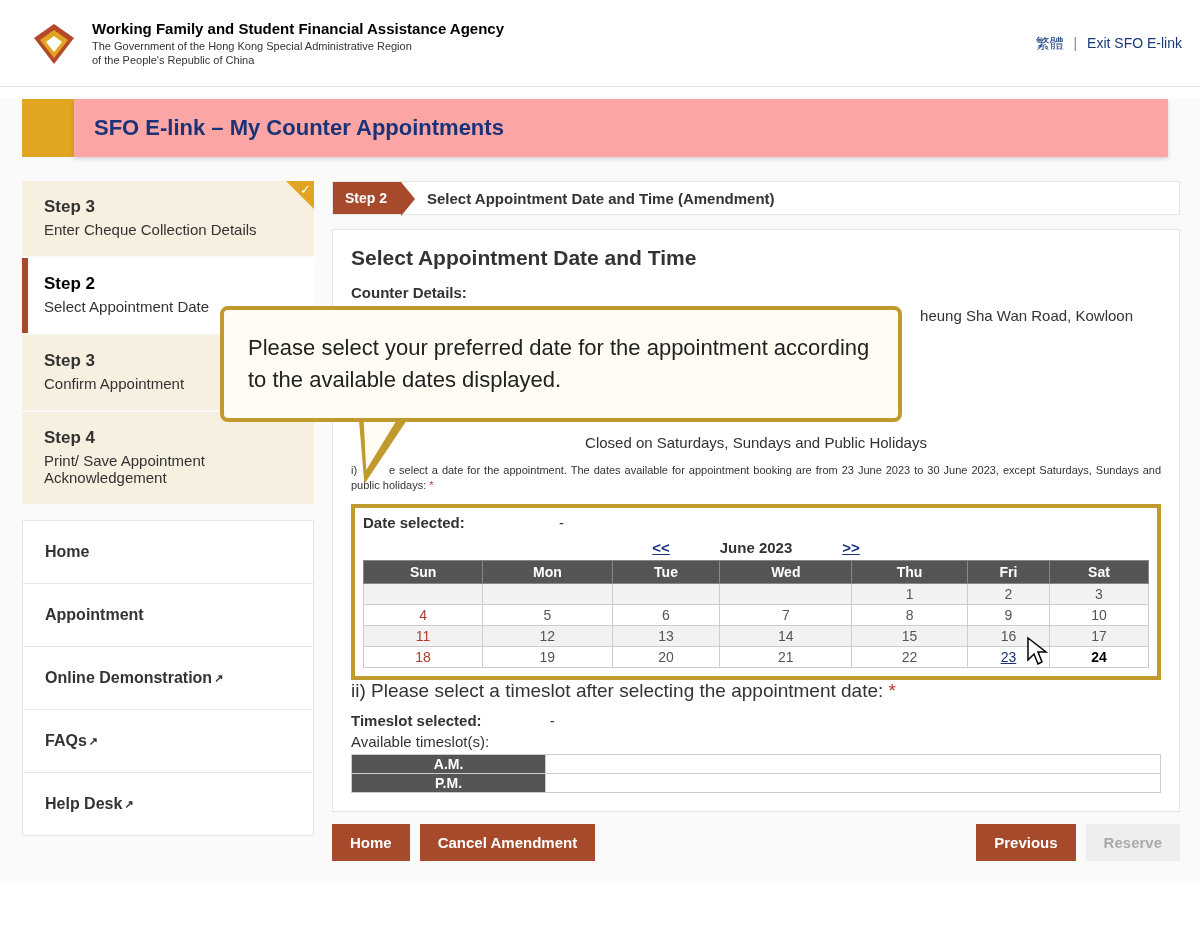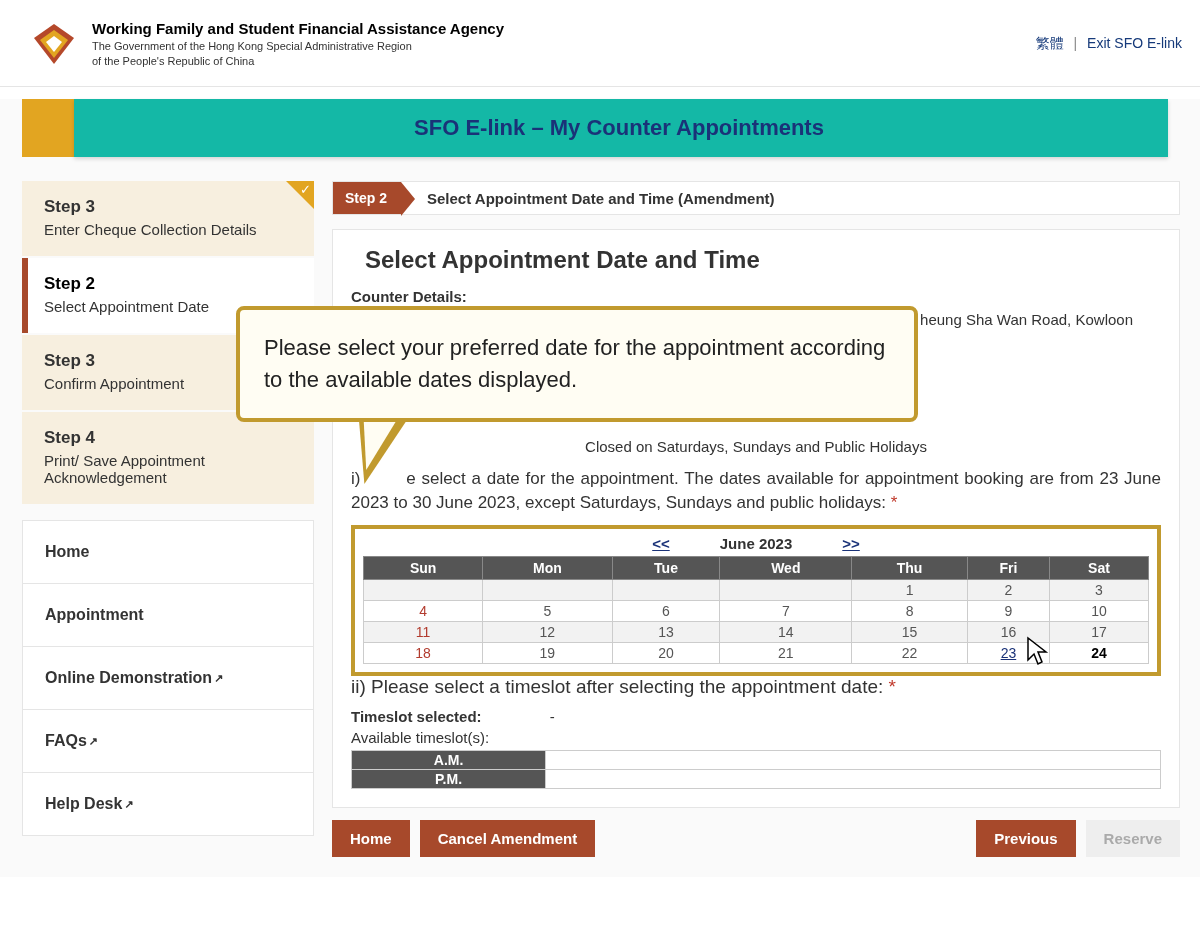--- a/index.html
+++ b/index.html
@@ -1,32 +1,32 @@
 <!DOCTYPE html>
 <html><head>
 <meta charset="utf-8">
 <style>
   * { box-sizing: border-box; margin: 0; padding: 0; }
   body { font-family: Arial, sans-serif; background: #fff; font-size: 14px; color: #333; }
   
   .header { display: flex; justify-content: space-between; align-items: center; padding: 20px 18px 18px 30px; border-bottom: 1px solid #e5e5e5; background: #fff; }
-  .logo-block { display: flex; align-items: center; gap: 14px; }
+  .logo-block { display: flex; align-items: flex-start; gap: 14px; }
   .logo-icon { width: 48px; height: 48px; }
   .agency-name { font-size: 15px; font-weight: bold; color: #000; margin-bottom: 2px; }
   .agency-sub { font-size: 11px; color: #333; line-height: 1.3; }
   .top-links { font-size: 14px; }
   .top-links a { color: #163a7a; text-decoration: none; }
   .top-links .sep { color: #888; margin: 0 6px; }
   .top-links a:first-child { color: #163a7a; }
 
   .page-wrap { background: #fafafa; padding: 0 0 20px 0; }
 
   .title-bar { display: flex; align-items: stretch; margin: 12px 0 24px 22px; }
   .title-accent { width: 52px; background: #e2a521; }
-  .title-body { background: #14b8a6; box-shadow: 0 2px 4px rgba(0,0,0,0.15); padding: 16px 24px 16px 20px; flex: 1; margin-right: 32px; text-align: center; }
+  .title-body { background: #fca5a5; box-shadow: 0 2px 4px rgba(0,0,0,0.15); padding: 16px 24px 16px 20px; flex: 1; margin-right: 32px; }
   .title-body h1 { font-size: 22px; font-weight: bold; color: #1a3278; }
 
   .columns { display: flex; gap: 18px; padding: 0 20px 0 22px; }
   .left-col { width: 292px; flex-shrink: 0; }
   .right-col { flex: 1; }
 
   .step-box { background: #f7efdf; padding: 16px 22px 18px; margin-bottom: 2px; position: relative; }
   .step-title { font-size: 17px; font-weight: bold; color: #333; margin-bottom: 4px; }
   .step-desc { font-size: 15px; color: #333; }
   .step-box.active { background: #fff; border-left: 6px solid #a7492b; padding-left: 16px; }
@@ -38,24 +38,24 @@
   .nav-item { padding: 22px 22px; border-bottom: 1px solid #e5e5e5; font-size: 16px; font-weight: bold; color: #333; cursor: pointer; display: flex; align-items: center; }
   .nav-item:last-child { border-bottom: none; }
   .nav-item .ext { font-size: 11px; margin-left: 2px; vertical-align: super; }
 
   .step-header { background: #fff; border: 1px solid #e5e5e5; display: flex; align-items: center; margin-bottom: 14px; height: 34px; }
   .step-chip { background: #a7492b; color: #fff; font-weight: bold; height: 100%; display: flex; align-items: center; padding: 0 14px 0 12px; position: relative; font-size: 14px; }
   .step-chip::after { content: ""; position: absolute; right: -14px; top: 0; width: 0; height: 0; border-top: 17px solid transparent; border-bottom: 17px solid transparent; border-left: 14px solid #a7492b; }
   .step-header-label { margin-left: 26px; font-weight: bold; color: #333; font-size: 15px; }
 
   .panel { background: #fff; border: 1px solid #e5e5e5; padding: 16px 18px 18px; }
-  .panel h2 { font-size: 24px; font-weight: bold; color: #333; margin-bottom: 14px; margin-left: 14px; }
+  .panel h2 { font-size: 21px; font-weight: bold; color: #333; margin-bottom: 14px; }
   .counter-label { font-size: 15px; font-weight: bold; color: #333; margin-bottom: 6px; }
   .closed-note { text-align: center; font-size: 15px; color: #333; margin-bottom: 12px; margin-top: 110px; }
-  .instr { font-size: 17px; color: #333; line-height: 1.4; text-align: justify; }
+  .instr { font-size: 11px; color: #333; line-height: 1.4; text-align: justify; }
   .req { color: #c0392b; }
 
   .cal-wrap { border: 4px solid #c19a2e; padding: 6px 8px 8px; margin-top: 10px; position: relative; }
   .date-selected-row { font-size: 15px; font-weight: bold; color: #333; margin-bottom: 8px; }
   .date-selected-val { display: inline-block; margin-left: 90px; font-weight: normal; }
 
   .cal-nav { display: flex; justify-content: center; align-items: center; gap: 50px; margin-bottom: 4px; font-size: 15px; font-weight: bold; }
   .cal-nav a { color: #1a3278; text-decoration: underline; cursor: pointer; }
   
   table.cal { width: 100%; border-collapse: collapse; font-size: 14px; }
@@ -79,21 +79,21 @@
   .note-box { border: 1px solid #e8c9c0; background: #fdf4f1; padding: 10px 14px; margin-top: 18px; font-size: 15px; color: #a94a3f; }
   .note-title { color: #a94a3f; margin-bottom: 2px; }
   .note-body { padding-left: 6px; }
 
   .btn-row { display: flex; gap: 10px; margin-top: 12px; }
   .btn { padding: 10px 18px; font-size: 15px; font-weight: bold; border: none; cursor: pointer; }
   .btn.primary { background: #a7492b; color: #fff; }
   .btn.disabled { background: #eee; color: #aaa; cursor: not-allowed; }
   .btn-row .spacer { flex: 1; }
 
-  .callout { position: absolute; top: 306px; left: 236px; width: 682px; background: #fffdf3; border: 4px solid #c19a2e; border-radius: 8px; padding: 22px 24px; font-size: 22px; color: #222; line-height: 1.45; z-index: 100; }
+  .callout { position: absolute; top: 306px; left: 220px; width: 682px; background: #fffdf3; border: 4px solid #c19a2e; border-radius: 8px; padding: 22px 24px; font-size: 22px; color: #222; line-height: 1.45; z-index: 100; }
   .callout-tail { position: absolute; top: 404px; left: 352px; width: 0; height: 0; z-index: 99; }
   .callout-tail::before { content:""; position:absolute; width:0; height:0; border-left: 18px solid transparent; border-right: 42px solid transparent; border-top: 80px solid #c19a2e; transform: skewX(-8deg); }
   .callout-tail::after { content:""; position:absolute; left: 6px; top: -2px; width:0; height:0; border-left: 13px solid transparent; border-right: 32px solid transparent; border-top: 68px solid #fffdf3; transform: skewX(-8deg); }
 
   .cursor { position: absolute; top: 636px; left: 1026px; z-index: 50; font-size: 26px; pointer-events: none; }
 </style>
 </head>
 <body>
 
 <div class="header">
@@ -166,20 +166,24 @@
         <div class="counter-label">Counter Details:</div>
         <div style="text-align:right; font-size:15px; color:#333; padding-right:28px;">heung Sha Wan Road, Kowloon</div>
 
         <div class="closed-note">Closed on Saturdays, Sundays and Public Holidays</div>
 
         <div class="instr">
           <span>i)</span>&nbsp;&nbsp;&nbsp;&nbsp;&nbsp;&nbsp;&nbsp;&nbsp;<span>e select a date for the appointment. The dates available for appointment booking are from 23 June 2023 to 30 June 2023, except Saturdays, Sundays and public holidays:</span> <span class="req">*</span>
         </div>
 
         <div class="cal-wrap">
+          <div class="date-selected-row">
+            <span>Date selected:</span>
+            <span class="date-selected-val">-</span>
+          </div>
           <div class="cal-nav">
             <a>&lt;&lt;</a>
             <span>June 2023</span>
             <a>&gt;&gt;</a>
           </div>
           <table class="cal">
             <thead>
                 <tr id="cal-head">
                   <th>Sun</th>
                   <th>Mon</th>

